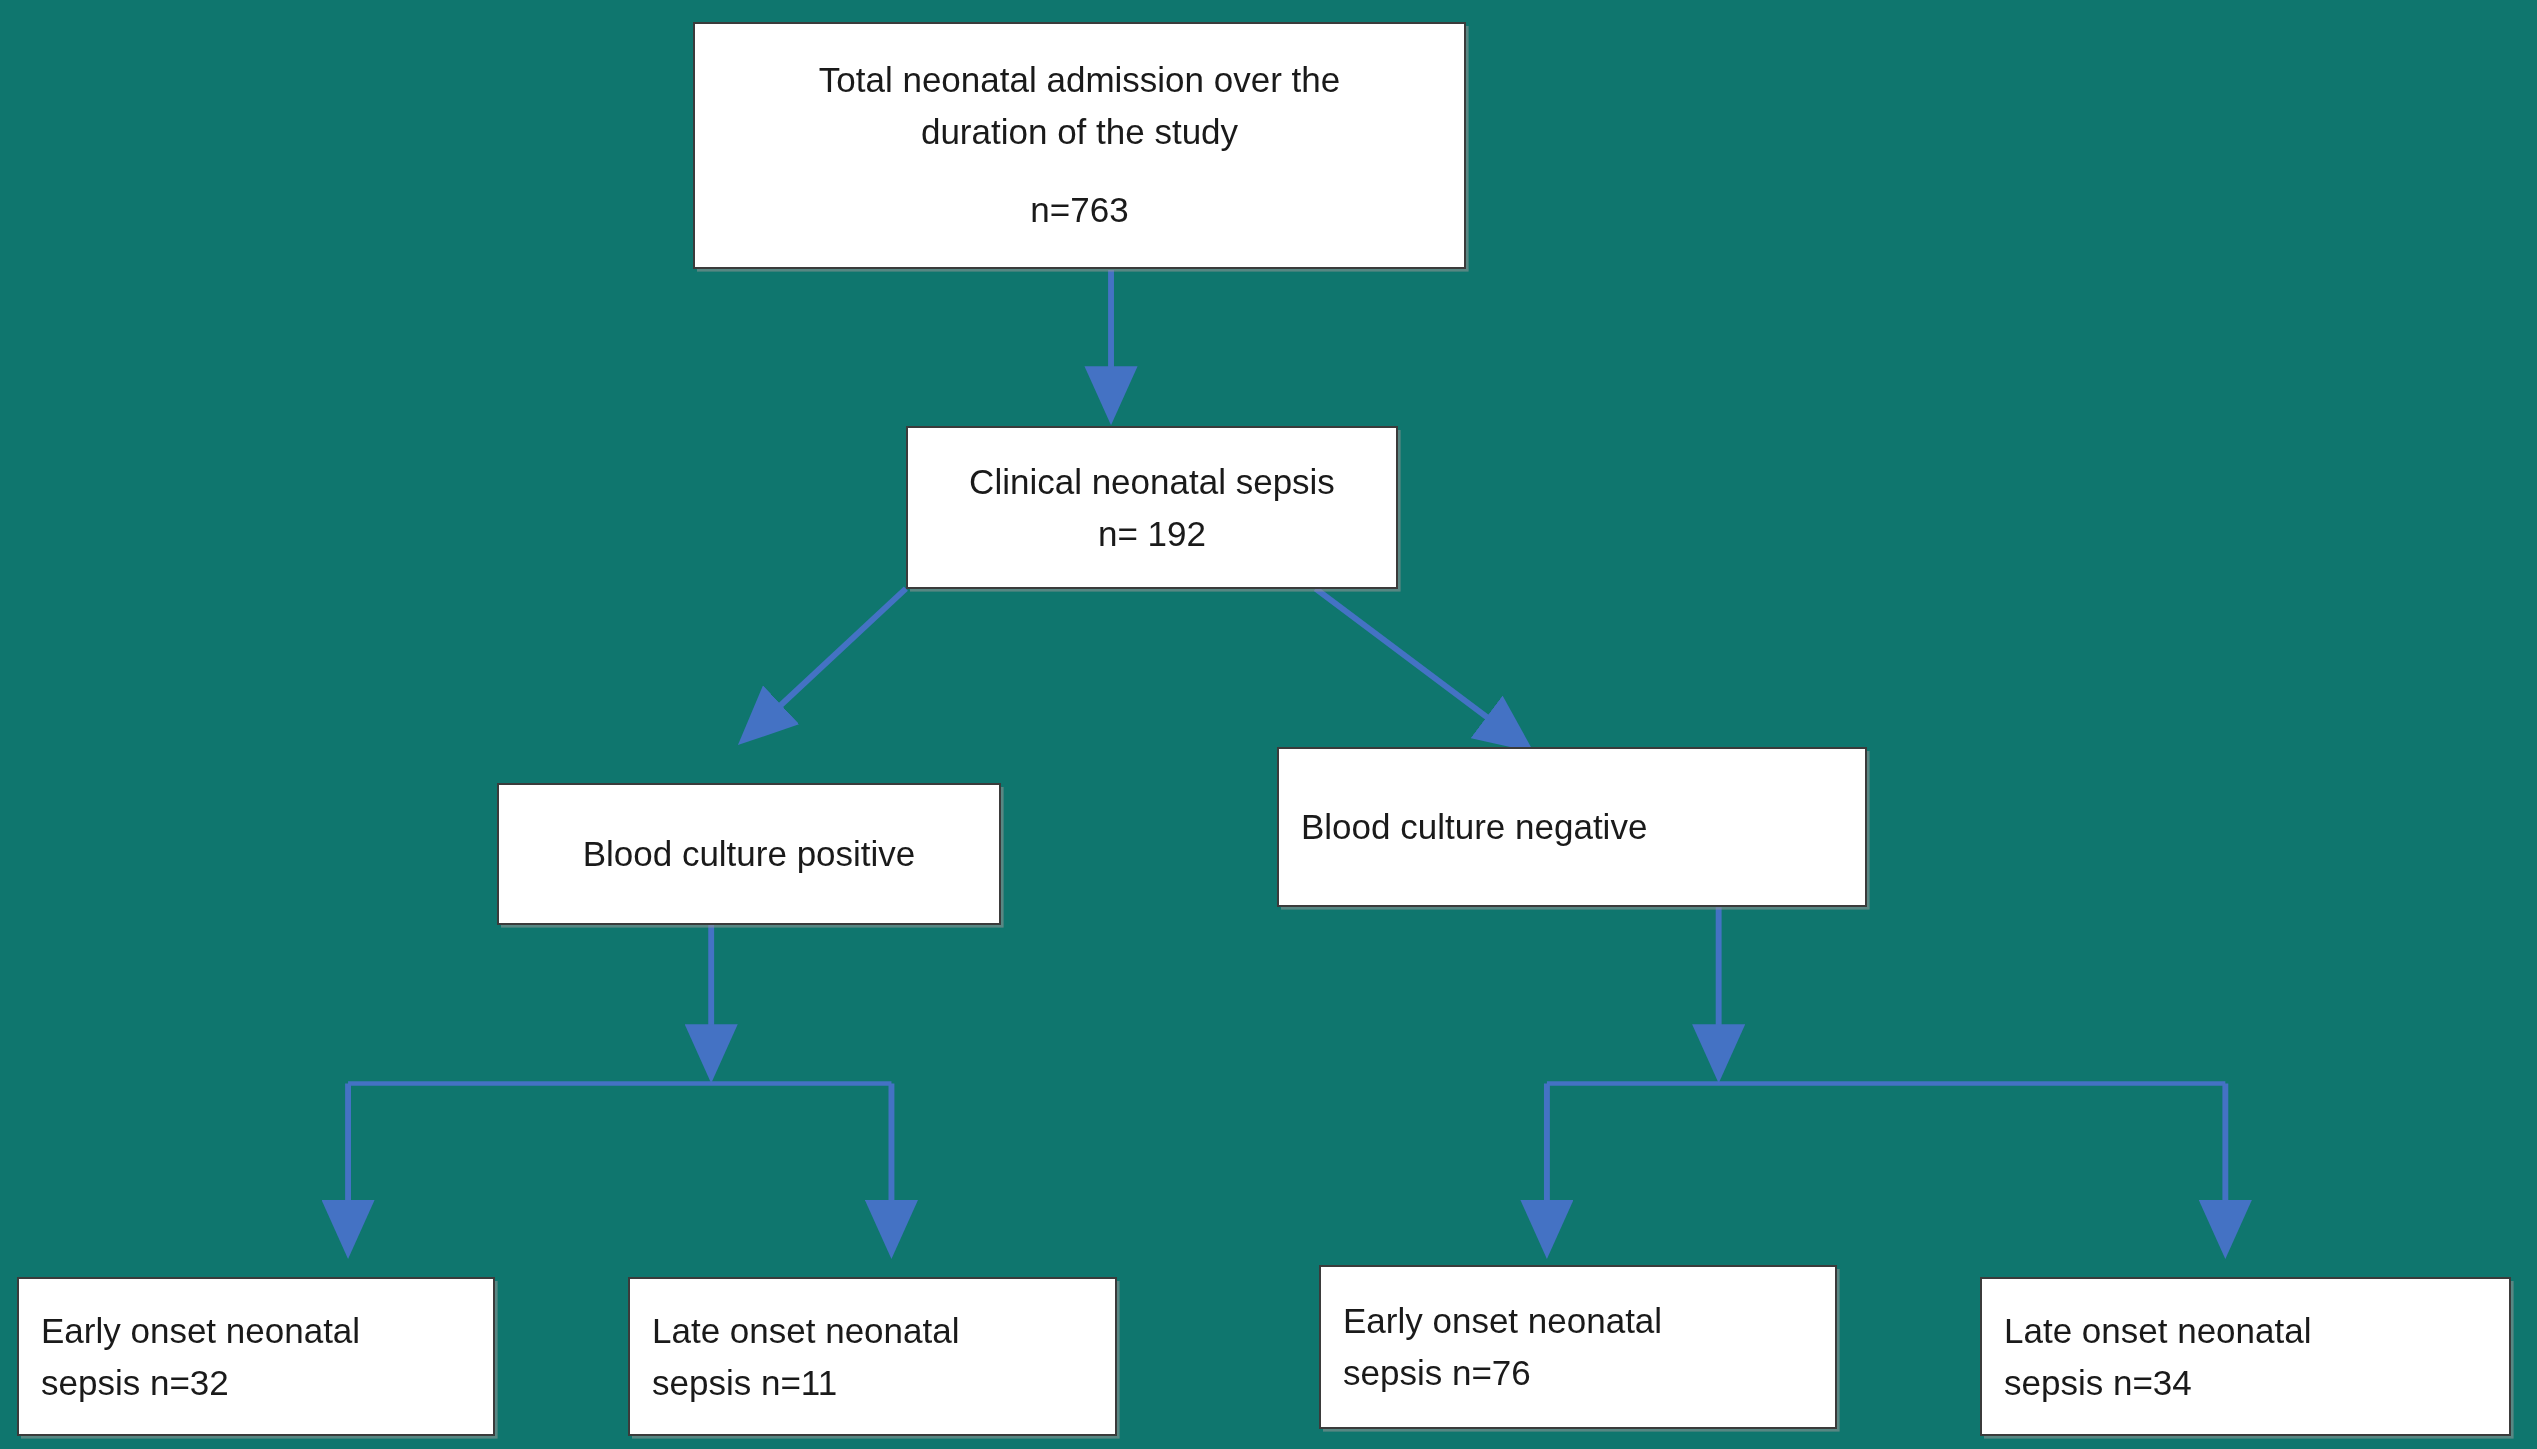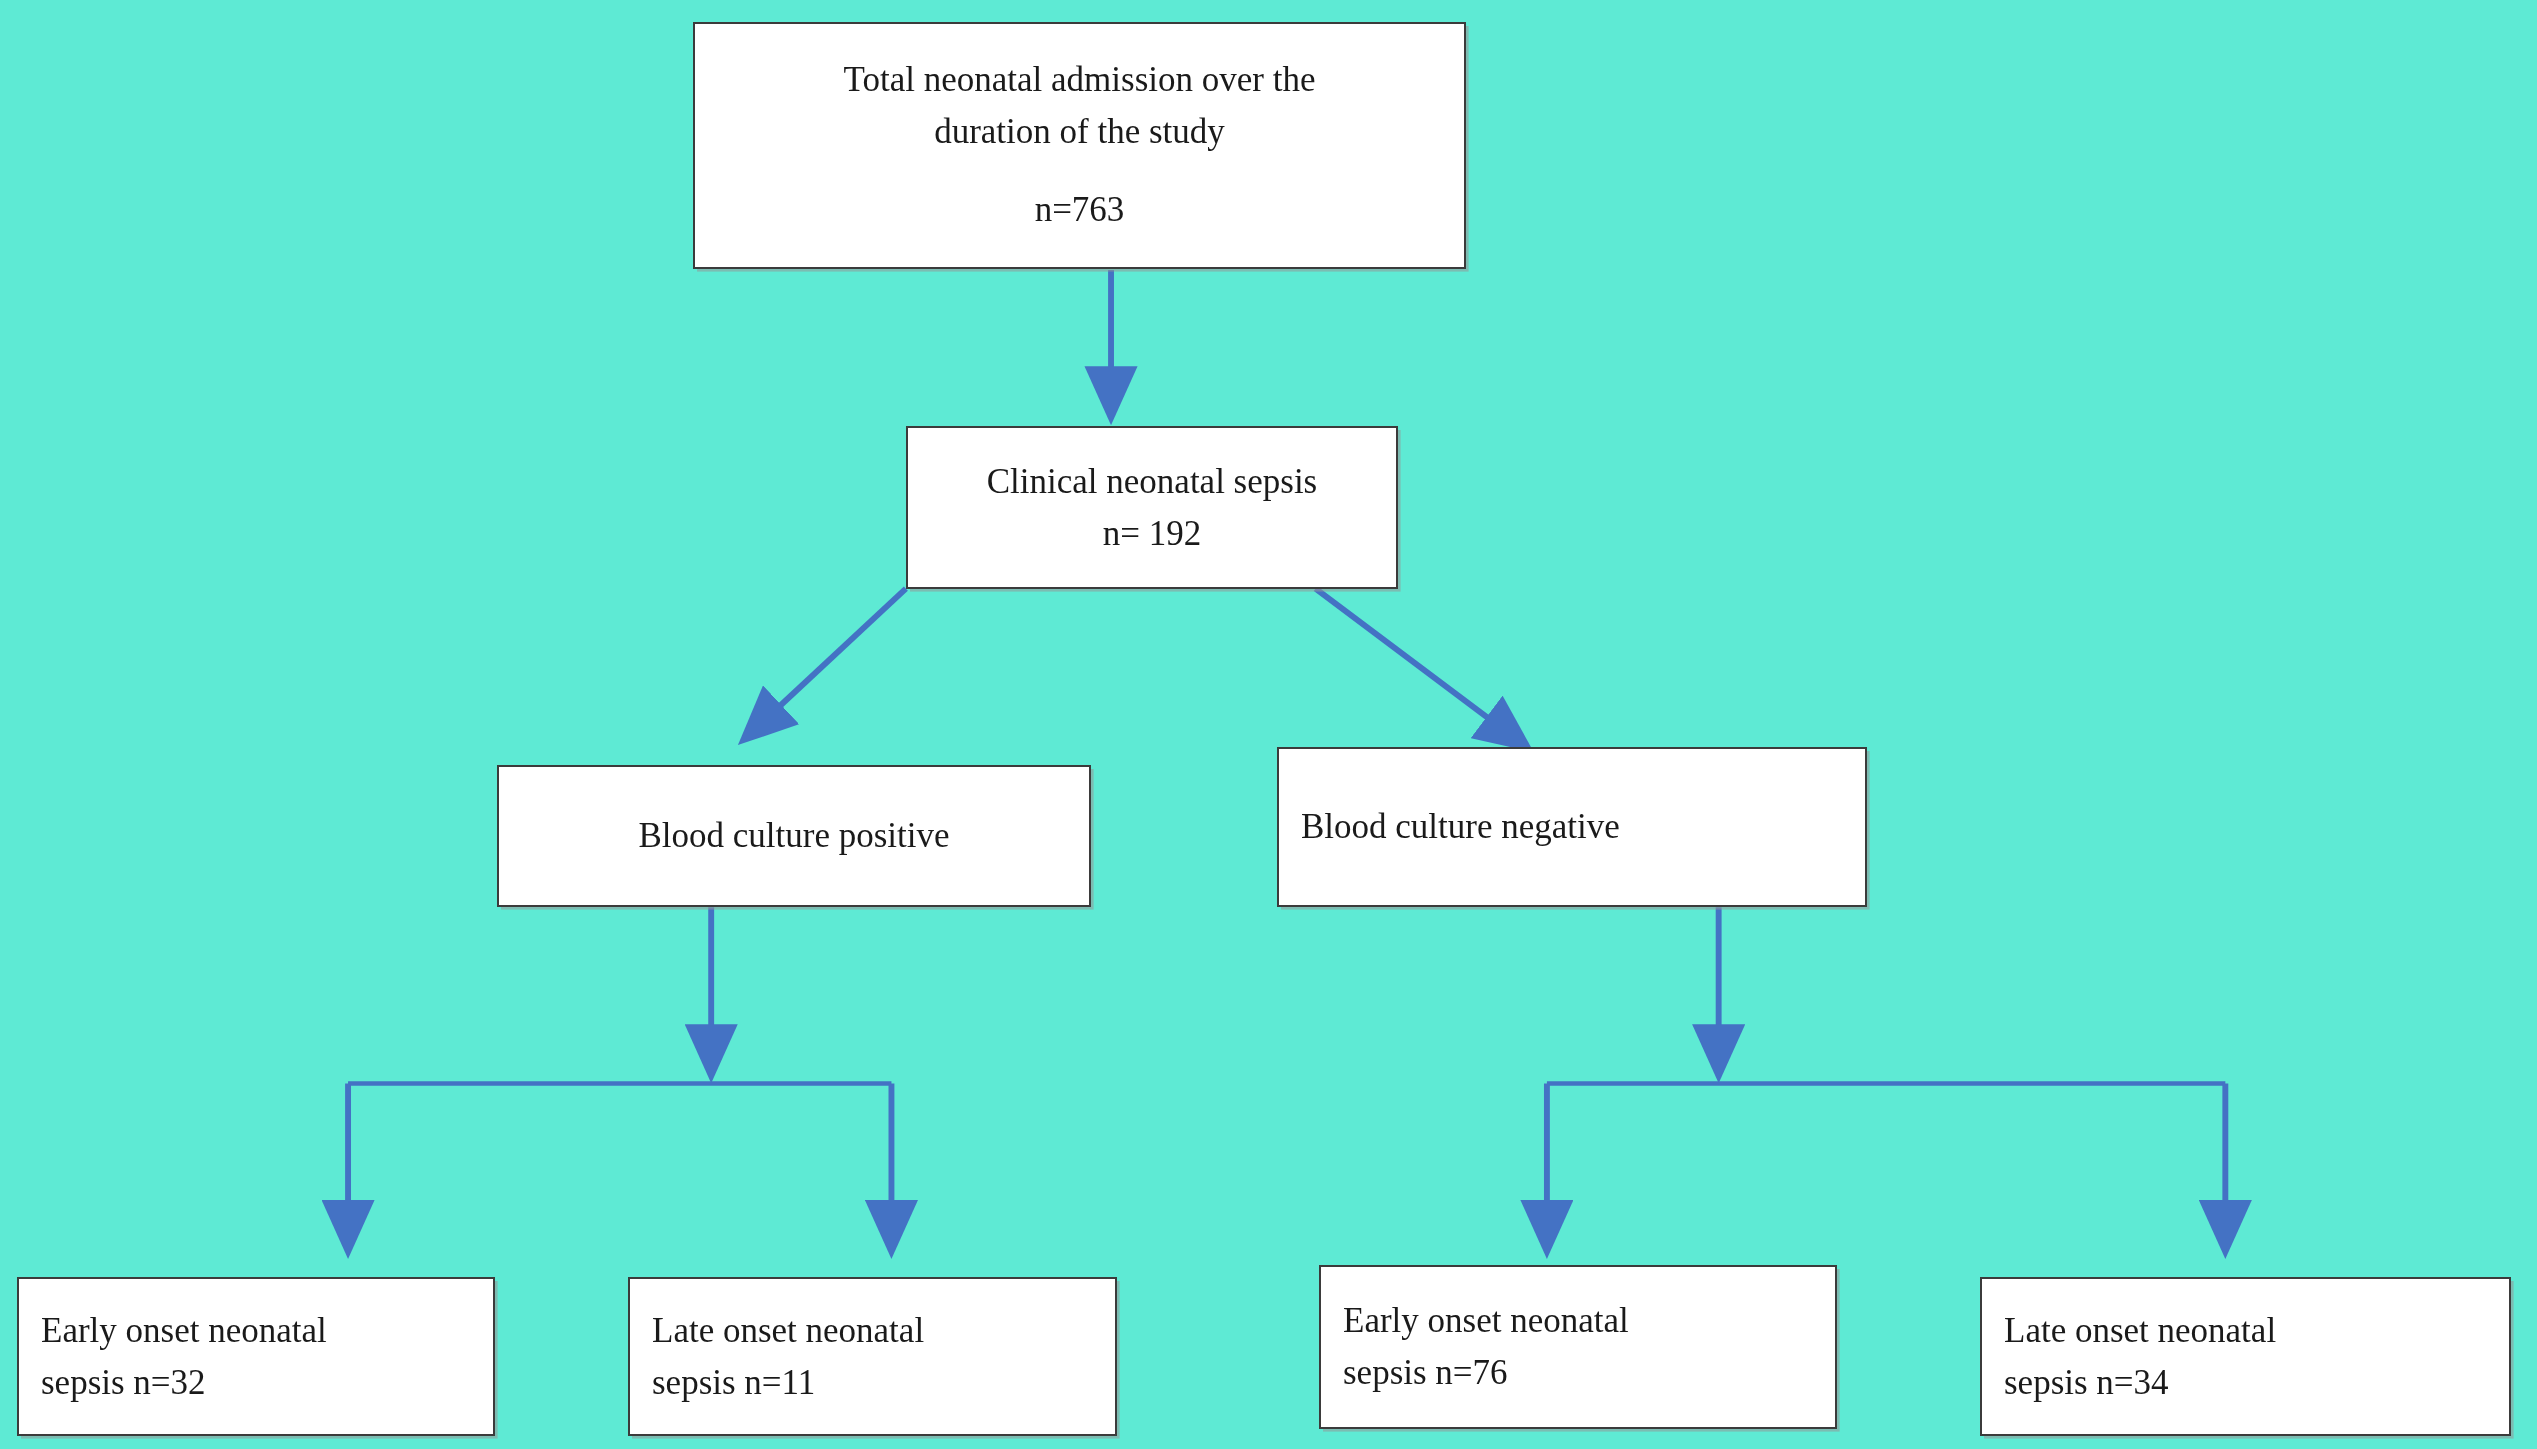--- a/index.html
+++ b/index.html
@@ -7,23 +7,22 @@
     padding: 0;
     background: #ffffff;
   }
   body {
     font-family: "Liberation Sans", sans-serif;
   }
   #canvas {
     position: relative;
     width: 2538px;
     height: 1450px;
-    background: #5eead4;
+    background: #0f766e;
     overflow: hidden;
-    font-family: Liberation Serif, serif;
   }
   #edges {
     position: absolute;
     left: 0;
     top: 0;
     width: 2538px;
     height: 1450px;
     pointer-events: none;
   }
   .node {
@@ -99,21 +98,21 @@
     <span class="line">duration of the study</span>
     <span class="gap"></span>
     <span class="line">n=763</span>
   </div>
 
   <div class="node center pad-center" style="left:906px; top:426px; width:492px; height:163px;">
     <span class="line">Clinical neonatal sepsis</span>
     <span class="line">n= 192</span>
   </div>
 
-  <div class="node center pad-center" style="left:497px; top:765px; width:594px; height:142px;">
+  <div class="node center pad-center" style="left:497px; top:783px; width:504px; height:142px;">
     <span class="line">Blood culture positive</span>
   </div>
 
   <div class="node left" style="left:1277px; top:747px; width:590px; height:160px;">
     <span class="line">Blood culture negative</span>
   </div>
 
   <div class="node left" style="left:17px; top:1277px; width:478px; height:159px;">
     <span class="line">Early onset neonatal</span>
     <span class="line">sepsis n=32</span>

